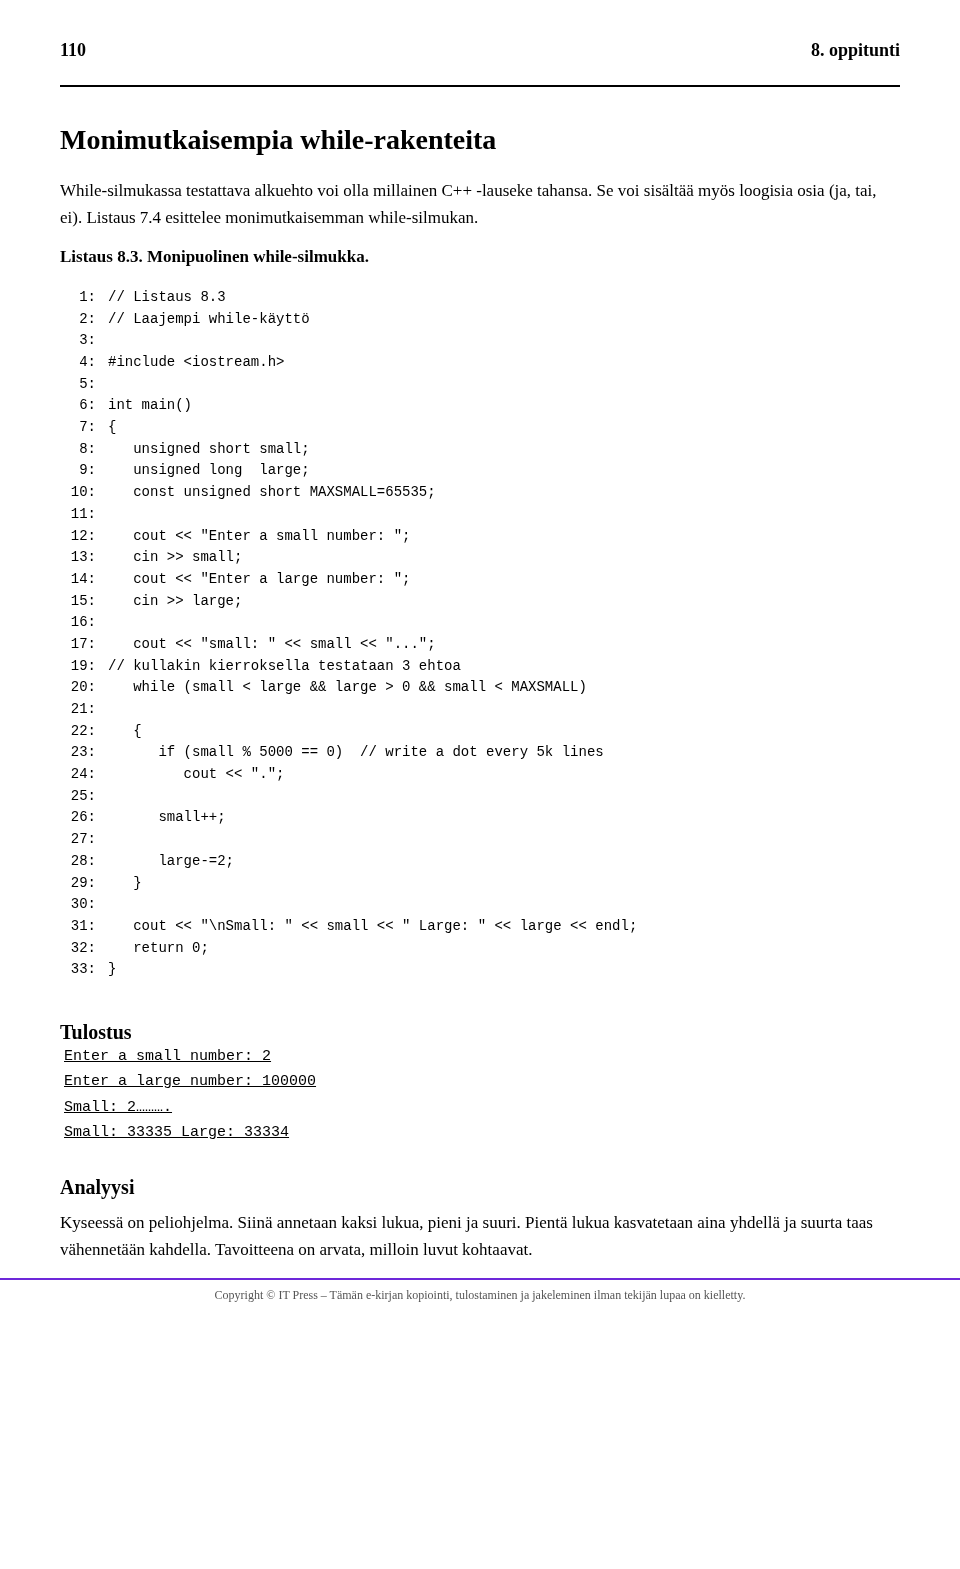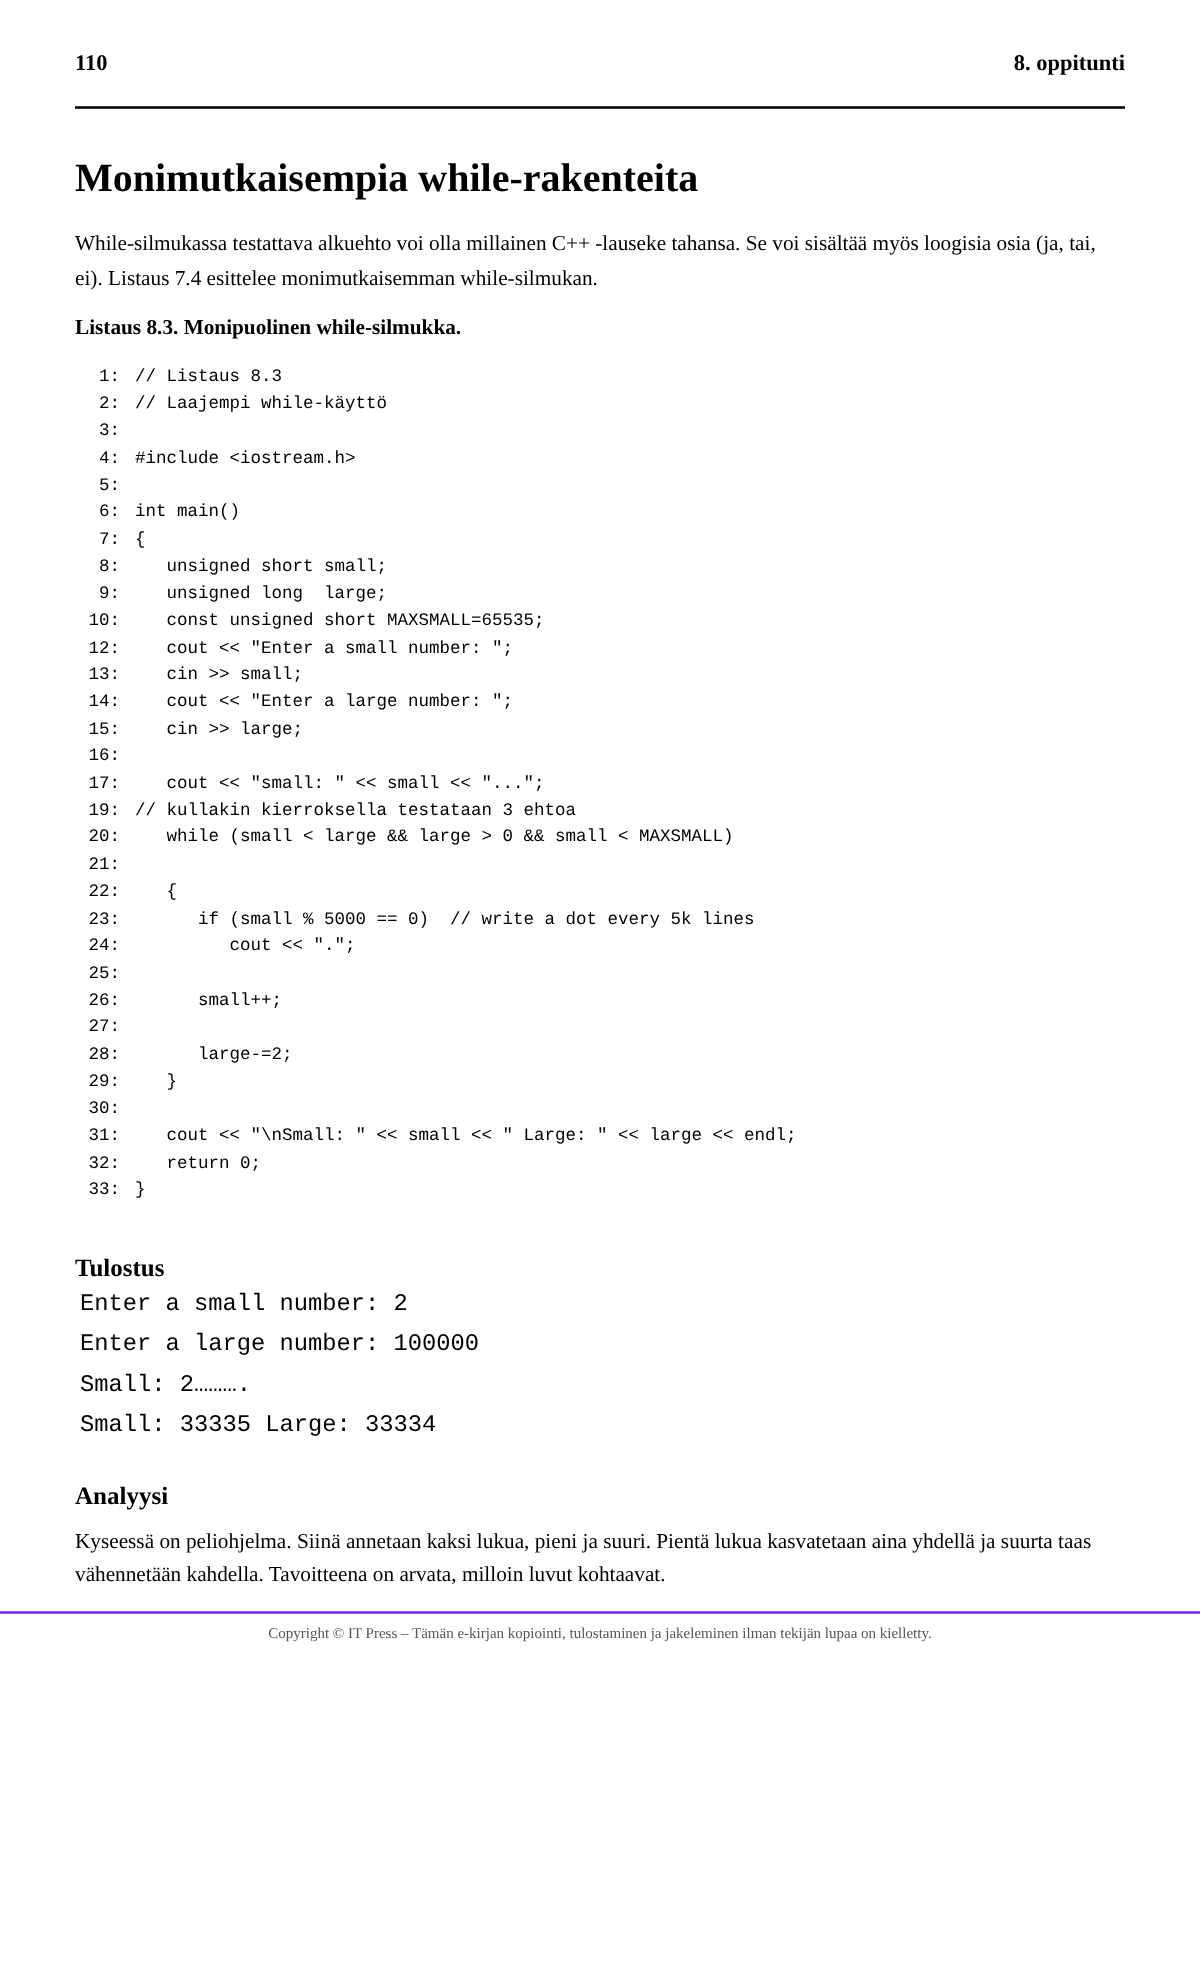--- a/index.html
+++ b/index.html
@@ -29,21 +29,21 @@
     }
     .header-page-num {
       font-size: 18px;
       font-weight: bold;
     }
     .header-chapter {
       font-size: 18px;
       font-weight: bold;
     }
     .chapter-title {
-      font-size: 32px;
+      font-size: 28px;
       font-weight: bold;
       margin-bottom: 20px;
       line-height: 1.2;
     }
     .intro-text {
       font-size: 17px;
       line-height: 1.6;
       margin-bottom: 16px;
     }
     .listing-header {
@@ -74,24 +74,25 @@
     .line-code {
       flex: 1;
     }
     .section-title {
       font-size: 20px;
       font-weight: bold;
       margin-top: 10px;
     }
     .output-block {
       font-family: 'Courier New', Courier, monospace;
-      font-size: 19px;
+      font-size: 15px;
       line-height: 1.7;
       margin-bottom: 30px;
       padding-left: 4px;
+      text-decoration: underline;
     }
     .analyysi-title {
       font-size: 20px;
       font-weight: bold;
       margin-bottom: 10px;
     }
     .analyysi-text {
       font-size: 17px;
       line-height: 1.6;
     }
@@ -127,20 +128,21 @@
   <div class="code-line"><span class="line-num">1:</span><span class="line-code">// Listaus 8.3</span></div>
       <div class="code-line"><span class="line-num">2:</span><span class="line-code">// Laajempi while-käyttö</span></div>
       <div class="code-line"><span class="line-num">3:</span><span class="line-code"></span></div>
       <div class="code-line"><span class="line-num">4:</span><span class="line-code">#include &lt;iostream.h&gt;</span></div>
       <div class="code-line"><span class="line-num">5:</span><span class="line-code"></span></div>
       <div class="code-line"><span class="line-num">6:</span><span class="line-code">int main()</span></div>
       <div class="code-line"><span class="line-num">7:</span><span class="line-code">{</span></div>
       <div class="code-line"><span class="line-num">8:</span><span class="line-code">   unsigned short small;</span></div>
       <div class="code-line"><span class="line-num">9:</span><span class="line-code">   unsigned long  large;</span></div>
       <div class="code-line"><span class="line-num">10:</span><span class="line-code">   const unsigned short MAXSMALL=65535;</span></div>
+      <div class="code-line"><span class="line-num">11:</span><span class="line-code"></span></div>
       <div class="code-line"><span class="line-num">12:</span><span class="line-code">   cout &lt;&lt; "Enter a small number: ";</span></div>
       <div class="code-line"><span class="line-num">13:</span><span class="line-code">   cin &gt;&gt; small;</span></div>
       <div class="code-line"><span class="line-num">14:</span><span class="line-code">   cout &lt;&lt; "Enter a large number: ";</span></div>
       <div class="code-line"><span class="line-num">15:</span><span class="line-code">   cin &gt;&gt; large;</span></div>
       <div class="code-line"><span class="line-num">16:</span><span class="line-code"></span></div>
       <div class="code-line"><span class="line-num">17:</span><span class="line-code">   cout &lt;&lt; "small: " &lt;&lt; small &lt;&lt; "...";</span></div>
       <div class="code-line"><span class="line-num">19:</span><span class="line-code">// kullakin kierroksella testataan 3 ehtoa</span></div>
       <div class="code-line"><span class="line-num">20:</span><span class="line-code">   while (small &lt; large &amp;&amp; large &gt; 0 &amp;&amp; small &lt; MAXSMALL)</span></div>
       <div class="code-line"><span class="line-num">21:</span><span class="line-code"></span></div>
       <div class="code-line"><span class="line-num">22:</span><span class="line-code">   {</span></div>

